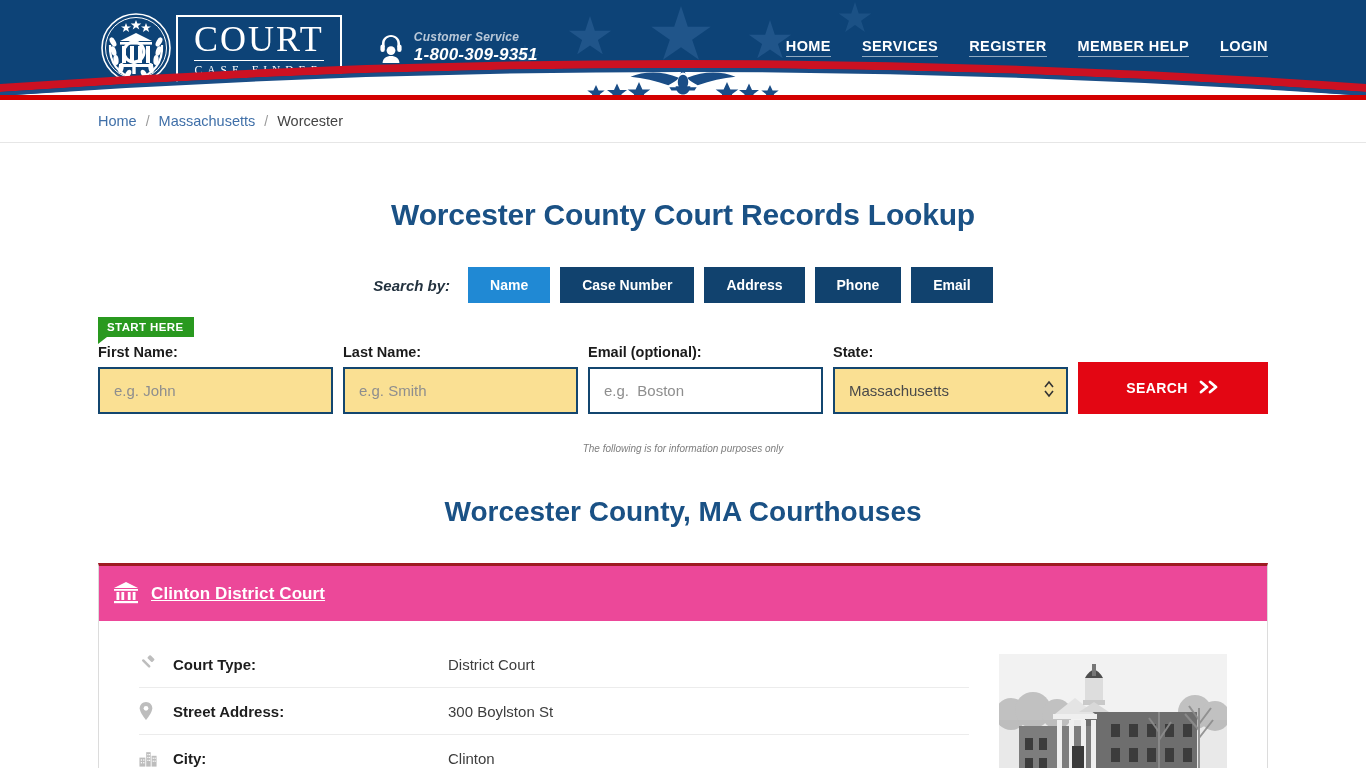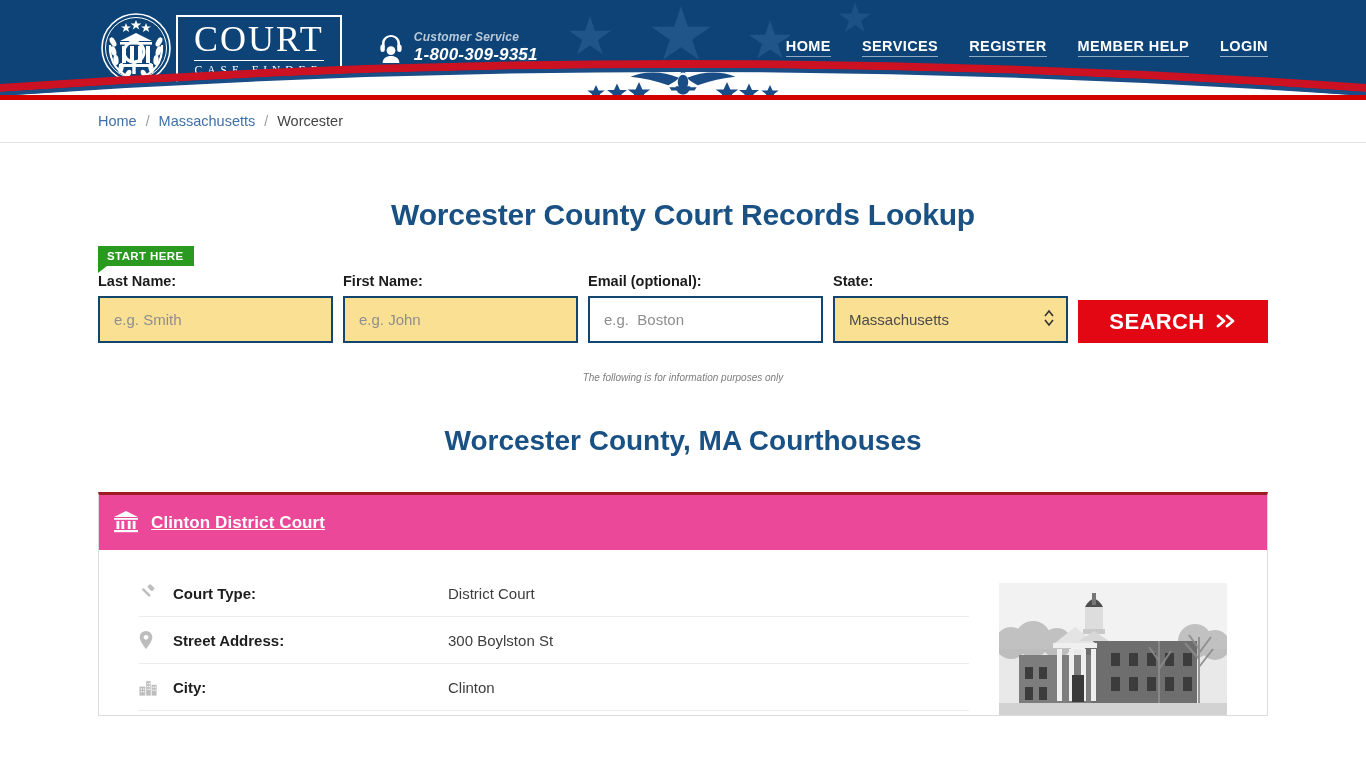--- a/index.html
+++ b/index.html
@@ -167,24 +167,24 @@
   .sel-input {
     appearance: none; -webkit-appearance: none;
     color: #4a4a4a; cursor: pointer;
   }
   .sel-chev {
     position: absolute; right: 13px; top: 50%;
     transform: translateY(-50%);
     pointer-events: none;
   }
   .search-btn {
-    height: 43px; width: 190px;
+    height: 52px; width: 190px;
     background: #e30613; color: #ffffff;
     border: none; cursor: pointer;
-    font-size: 22px; font-weight: bold;
+    font-size: 14px; font-weight: bold;
     letter-spacing: .4px;
     display: flex; align-items: center; justify-content: center;
     gap: 10px;
     font-family: "Liberation Sans", sans-serif;
   }
 
   .disclaimer {
     text-align: center; font-style: italic;
     color: #7d7d7d; font-size: 10px;
     margin-top: 29px;
@@ -357,33 +357,41 @@
     <a class="crumb-link">Massachusetts</a>
     <span class="crumb-sep">/</span>
     <span class="crumb-cur">Worcester</span>
   </div>
 </div>
 
 <main class="page">
 
   <h1 class="page-title">Worcester County Court Records Lookup</h1>
 
+  <div class="searchby-row">
+    <span class="searchby-label">Search by:</span>
+    <button class="tab-btn active">Name</button>
+    <button class="tab-btn">Case Number</button>
+    <button class="tab-btn">Address</button>
+    <button class="tab-btn">Phone</button>
+    <button class="tab-btn">Email</button>
+  </div>
 
   <div class="form-zone">
     <div class="start-here">START HERE</div>
 
     <div class="form-row">
+      <div class="field f-first">
+        <label class="field-label">First Name:</label>
+        <input class="txt-input" type="text" placeholder="e.g. John" style="">
+      </div>
+
       <div class="field f-last">
         <label class="field-label">Last Name:</label>
         <input class="txt-input" type="text" placeholder="e.g. Smith" style="">
-      </div>
-
-      <div class="field f-first">
-        <label class="field-label">First Name:</label>
-        <input class="txt-input" type="text" placeholder="e.g. John" style="">
       </div>
 
       <div class="field f-city">
         <label class="field-label">Email (optional):</label>
         <input class="txt-input white" type="text" placeholder="e.g.  Boston" style="">
       </div>
 
       <div class="field f-state">
         <label class="field-label">State:</label>
         <div class="sel-wrap">

